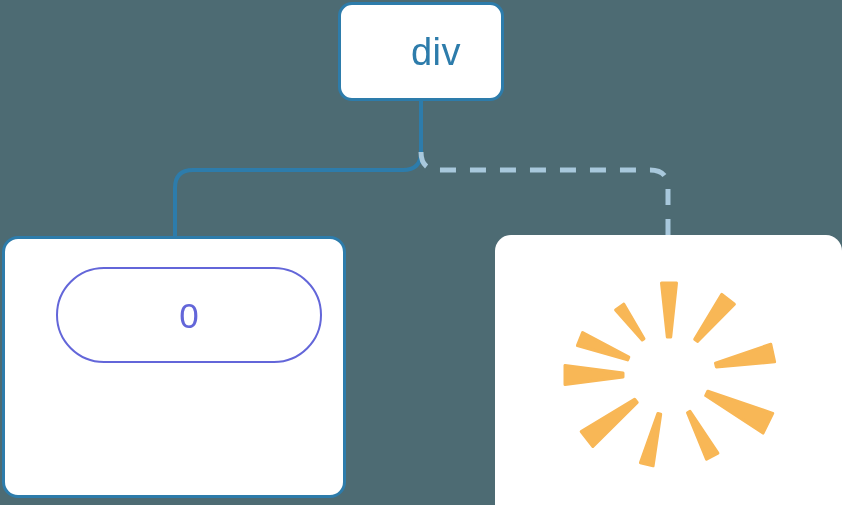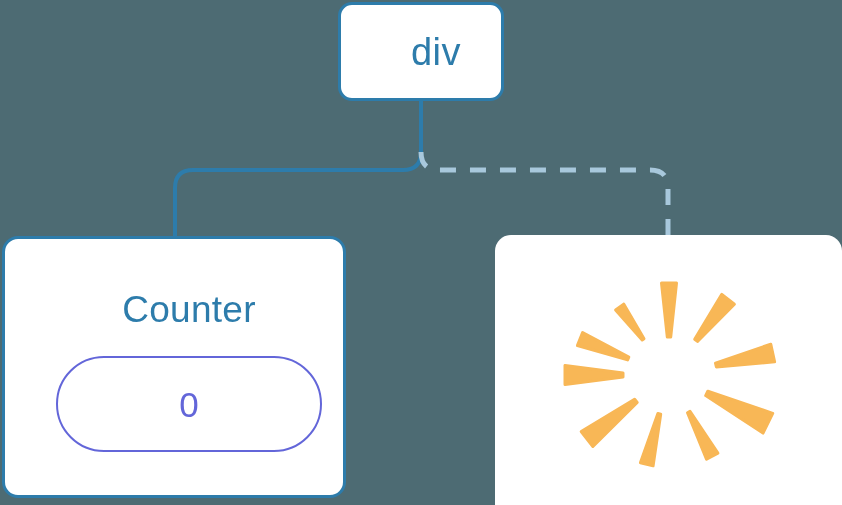--- a/index.html
+++ b/index.html
@@ -134,21 +134,20 @@
     <path d="M 421 101 L 421 152 Q 421 170 403 170 L 193 170 Q 175 170 175 188 L 175 236" fill="none" stroke="#2d7cab" stroke-width="4" stroke-linecap="round" stroke-linejoin="round"></path>
 
     <path d="M 421 152 Q 421 170 439 170 L 650 170 Q 668 170 668 188 L 668 236" fill="none" stroke="#a8c8dc" stroke-width="5" stroke-linecap="butt" stroke-linejoin="round" stroke-dasharray="16 14"></path>
   </svg>
 
   <div class="node node-div">
     <span class="node-div-label">div</span>
   </div>
 
   <div class="node node-counter">
-    <span class="node-counter-title">Counter</span>
 
     <div class="state-pill">
       <div class="pill-val">
         <span class="pill-text">0</span>
       </div>
     </div>
   </div>
 
   <div class="node node-burst">
     <svg class="burst-svg" viewBox="0 0 347 275" xmlns="http://www.w3.org/2000/svg">

